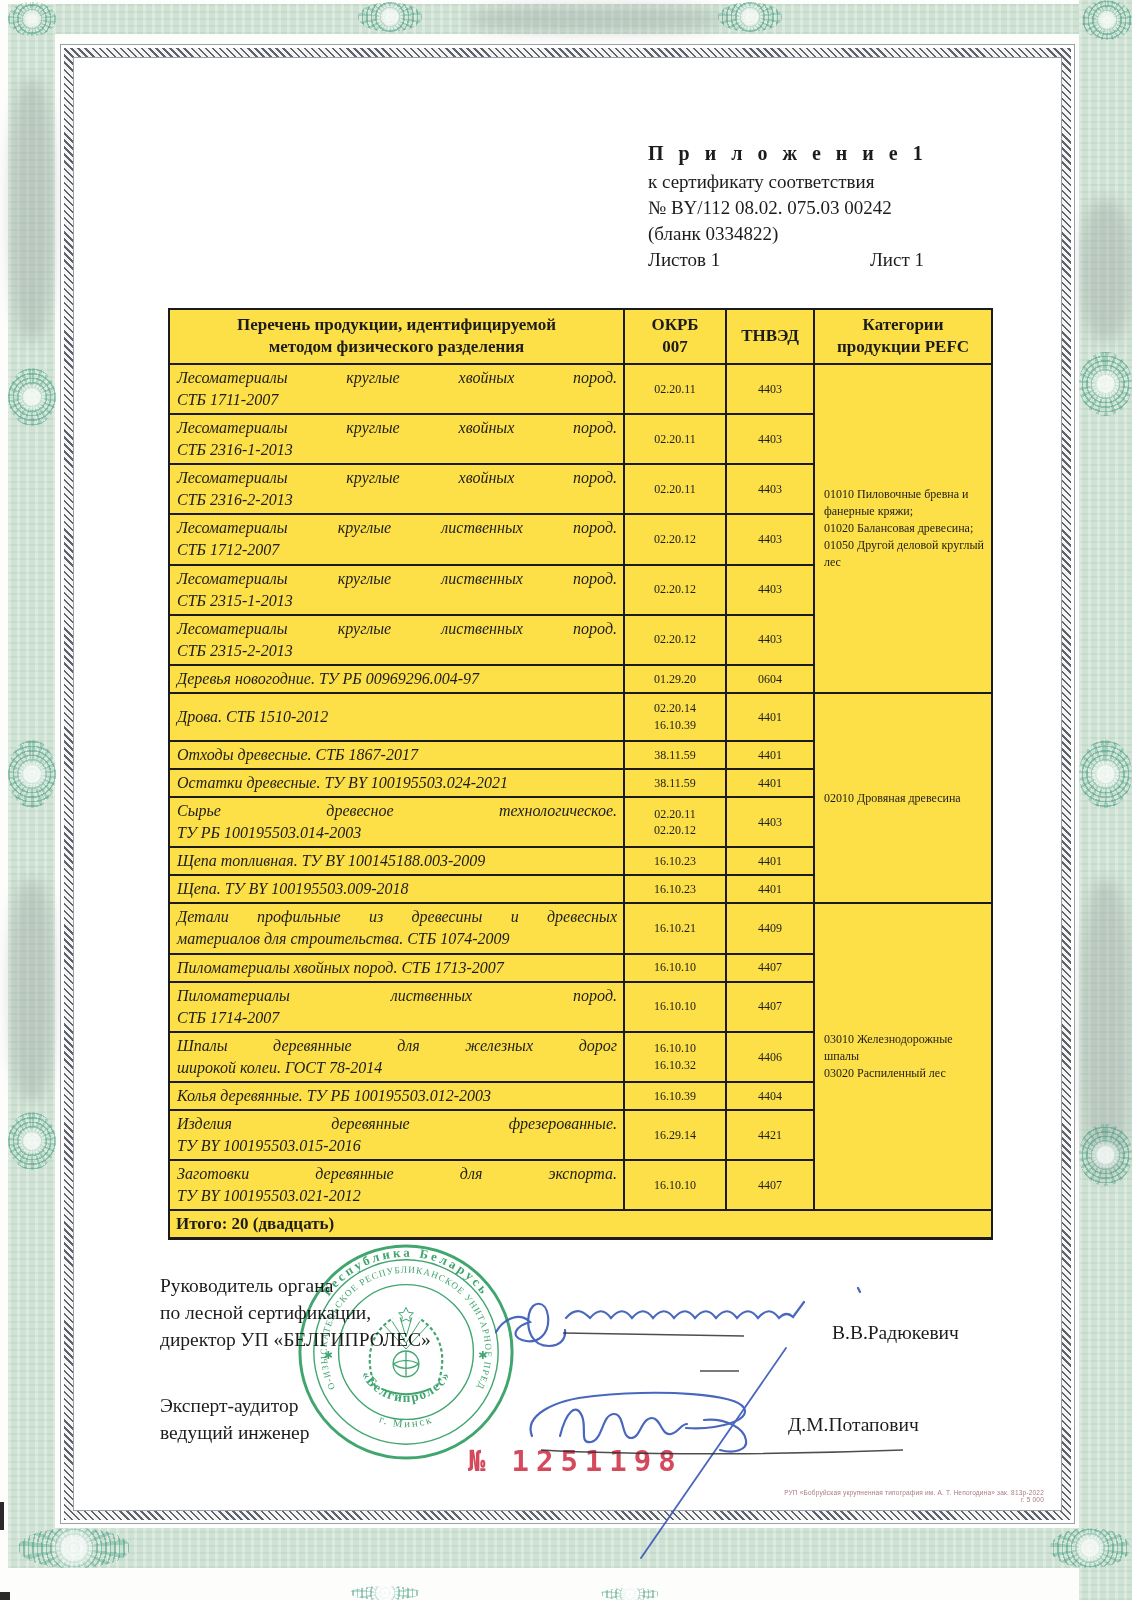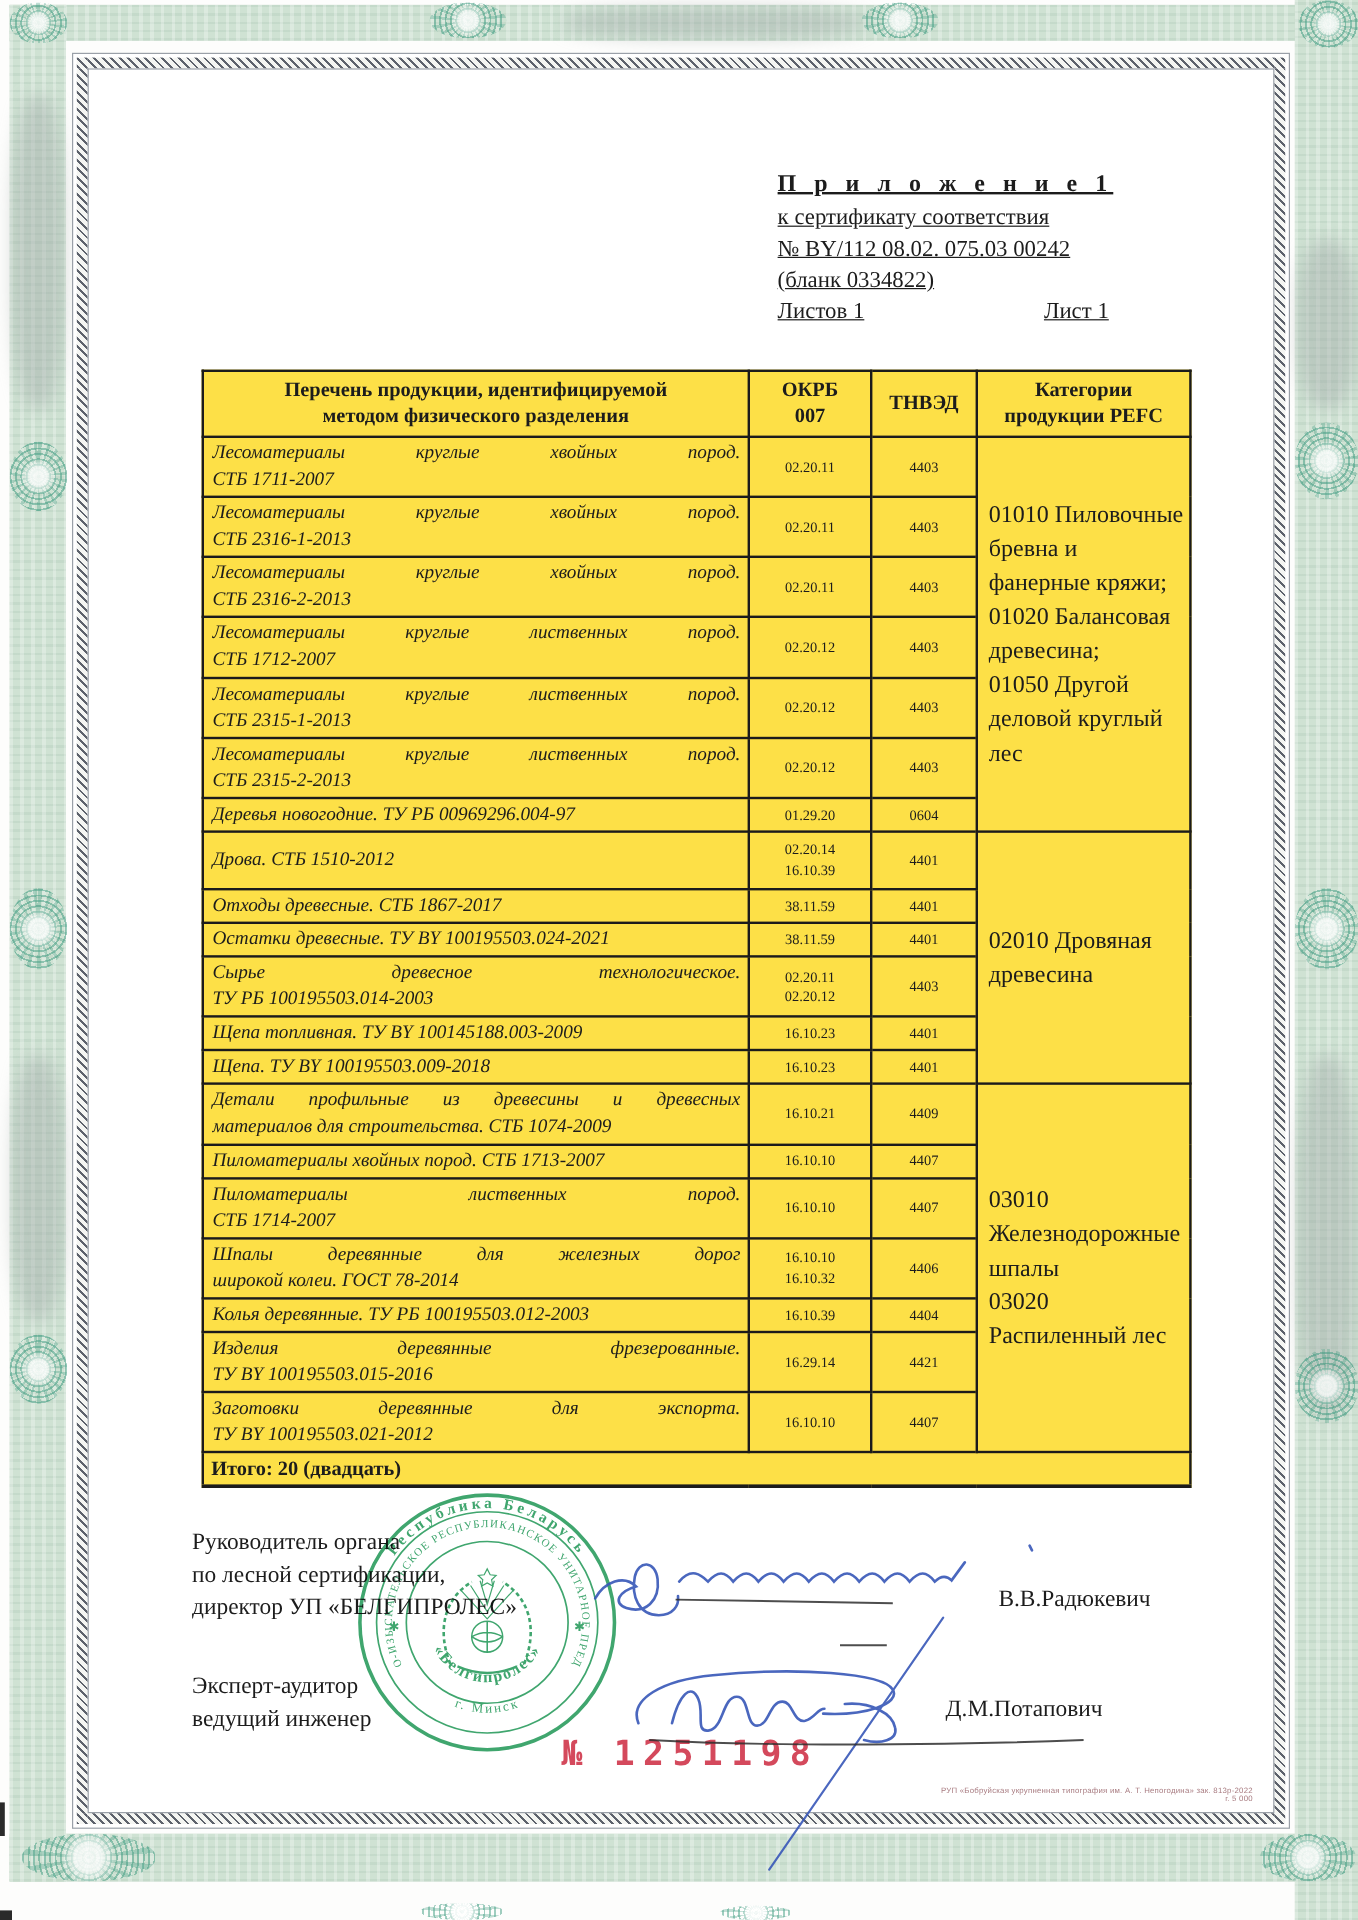--- a/index.html
+++ b/index.html
@@ -22,33 +22,33 @@
       repeating-radial-gradient(circle at 50% 50%,rgba(52,150,122,.55) 0 1.5px,rgba(255,255,255,0) 1.5px 4.5px),
       repeating-conic-gradient(rgba(52,150,122,.35) 0deg 6deg,rgba(255,255,255,0) 6deg 16deg);}
   .mark{position:absolute;background:#2a2a2a;z-index:2;}
   
   .frame{position:absolute;left:60px;top:44px;width:1015px;height:1480px;box-sizing:border-box;
          border:1px solid #9aa0a8;background:#ffffff;z-index:2;}
   .frame-hatch{position:absolute;inset:3px;border:9px solid;box-sizing:border-box;
          border-image:repeating-linear-gradient(45deg,#5d626c 0 1.7px,#f4f5f2 1.7px 5px) 9;}
   .frame-in{position:absolute;inset:0;border:1px solid #9aa0a8;}
   
-  .doc-header{position:absolute;left:648px;top:140px;width:380px;font-size:19px;line-height:26px;z-index:3;text-decoration:underline;}
+  .doc-header{position:absolute;left:648px;top:140px;width:380px;font-size:19px;line-height:26px;z-index:3;}
   .doc-title{font-weight:bold;font-size:20px;letter-spacing:5px;margin-bottom:3px;}
   .sheets-row{display:flex;justify-content:space-between;width:276px;}
   
   .tbl-wrap{position:absolute;left:168px;top:308px;z-index:3;}
   table.products{border-collapse:collapse;table-layout:fixed;width:823px;background:#fde047;}
   table.products th,table.products td{border:2px solid #1b1b1b;box-sizing:border-box;}
   table.products th{font-size:17px;font-weight:bold;line-height:1.32;padding:4px 2px;text-align:center;vertical-align:middle;height:52px;}
   td.name-cell{font-size:16px;line-height:1.38;padding:2px 6px 2px 7px;vertical-align:middle;font-style:italic;}
   td.name-cell .jline{text-align:justify;text-align-last:justify;}
   td.name-cell .lline{text-align:left;}
   td.code-cell{font-size:12px;line-height:1.38;text-align:center;vertical-align:middle;padding:2px 2px;}
-  td.cat-cell{font-size:20px;line-height:1.42;vertical-align:middle;padding:2px 4px 2px 9px;}
+  td.cat-cell{font-size:12px;line-height:1.42;vertical-align:middle;padding:2px 4px 2px 9px;}
   td.total-cell{font-size:17px;font-weight:bold;padding:3px 6px;border-bottom:3px solid #1b1b1b !important;}
   tr.rshort td{height:26px;}
   tr.rtall td{height:48px;}
   
   .sig-label{position:absolute;font-size:19.5px;line-height:27px;z-index:3;}
   .sig-name{position:absolute;font-size:19.5px;z-index:3;}
   .stamp{position:absolute;left:292px;top:1238px;width:228px;height:228px;z-index:4;
          mix-blend-mode:multiply;opacity:.92;}
   .ink{position:absolute;inset:0;width:1132px;height:1600px;z-index:5;pointer-events:none;}
   .serial{position:absolute;left:468px;top:1444px;z-index:4;color:#d4495c;

